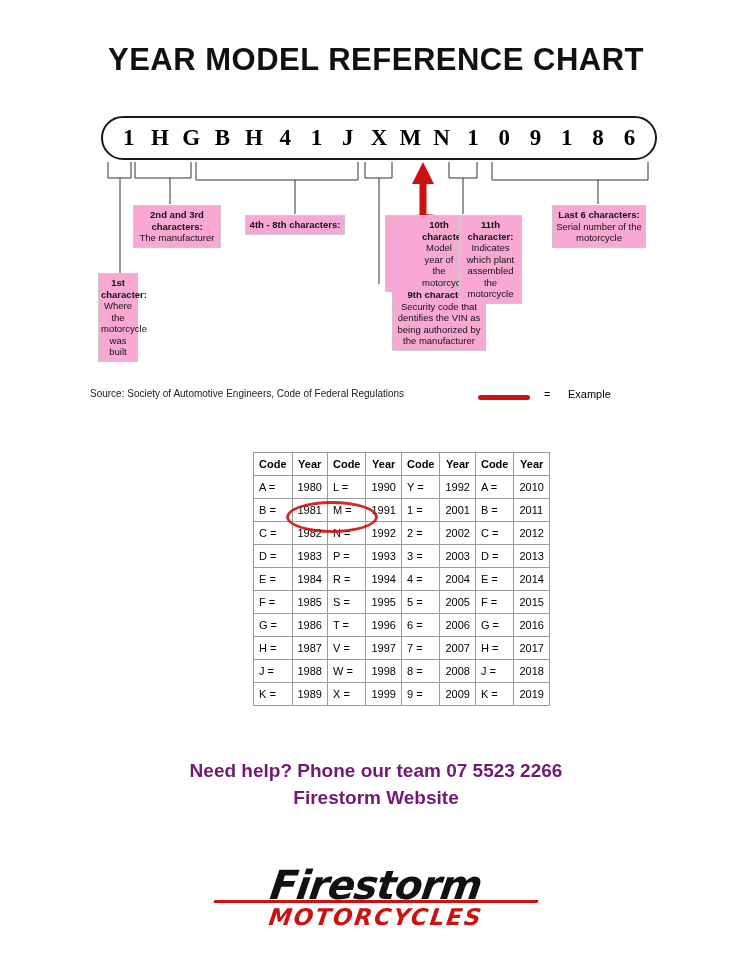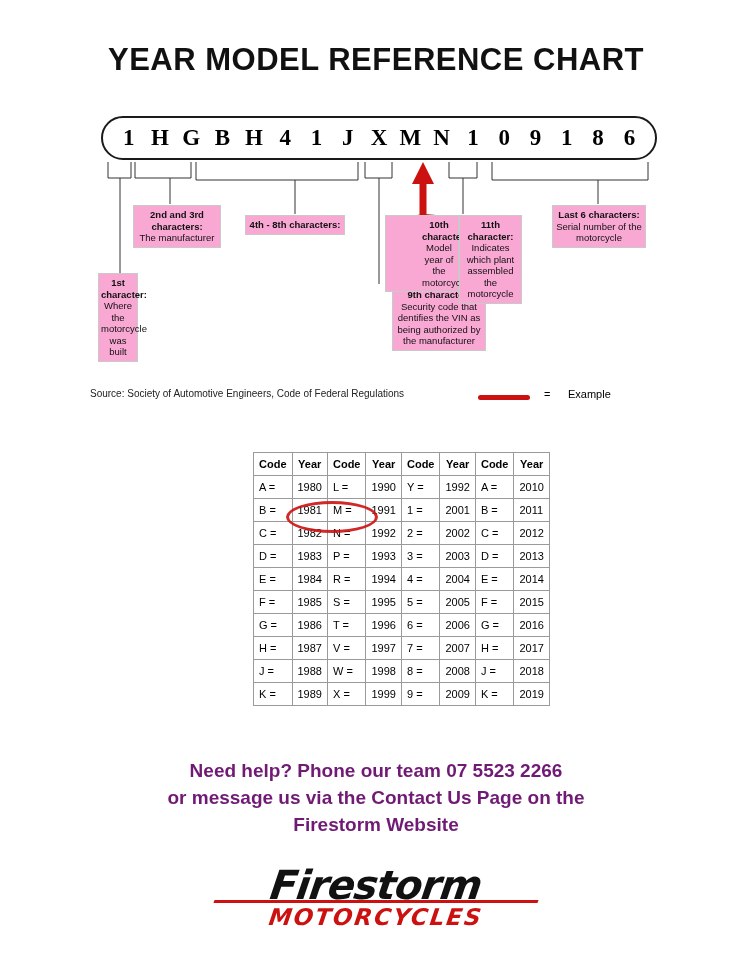--- a/index.html
+++ b/index.html
@@ -433,21 +433,20 @@
       <td>K =</td>
       <td class="year">2019</td>
     </tr>
   </tbody>
 </table>
 
 <div id="m-circle"></div>
 
 <div id="help">
   <div>Need help?  Phone our team 07 5523 2266</div>
-  <div>or message us via the Contact Us Page on the</div>
   <div>Firestorm Website</div>
 </div>
 
 <div id="logo">
   <div id="logo-text1">Firestorm</div>
   <div id="logo-bar"></div>
   <div id="logo-text2">MOTORCYCLES</div>
 </div>
 
 </body></html>

